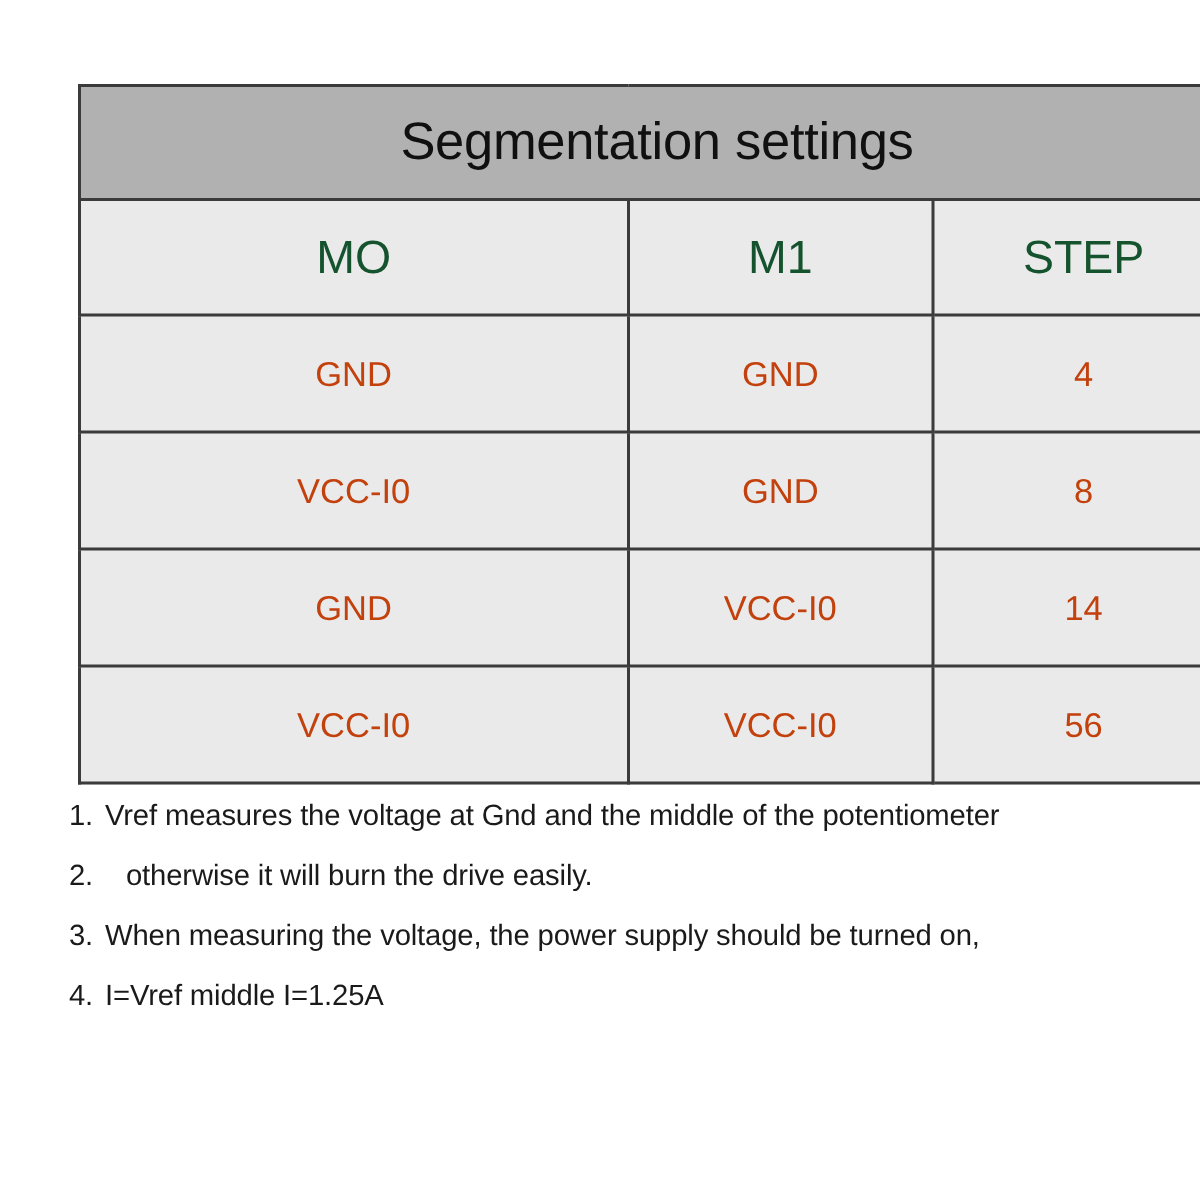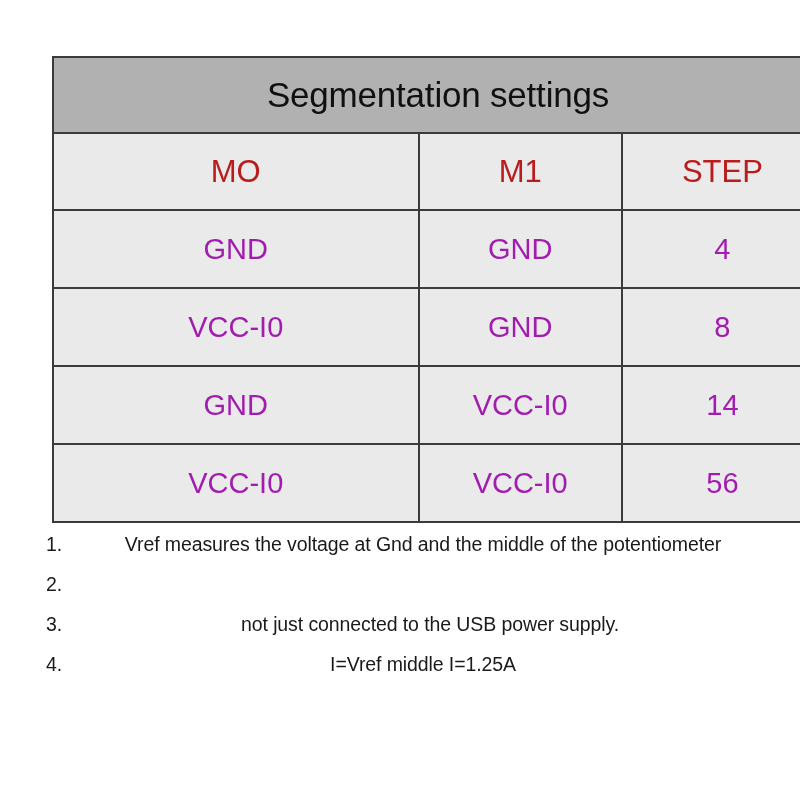--- a/index.html
+++ b/index.html
@@ -50,27 +50,27 @@
     height: 74px;
     font-size: 35px;
     font-weight: bold;
     letter-spacing: -0.2px;
     color: #101010;
   }
 
   .head-cell {
     height: 75px;
     font-size: 31px;
-    color: #b91c1c;
+    color: #14532d;
   }
 
   .data-cell {
     height: 76px;
-    font-size: 29px;
-    color: #a21caf;
+    font-size: 23px;
+    color: #c2410c;
   }
 
   
   .notes {
     position: absolute;
     left: 46px;
     top: 524px;
     width: 730px;
   }
   .note {
@@ -81,21 +81,20 @@
     color: #1a1a1a;
     letter-spacing: -0.1px;
   }
   .note-num {
     width: 24px;
     flex: 0 0 24px;
     text-align: left;
   }
   .note-body {
     flex: 1 1 auto;
-    text-align: center;
   }
   .note-line2 {
     display: block;
     padding-left: 14px;
   }
 </style>
 </head>
 <body>
 
 <div class="table-wrap">
@@ -145,27 +144,28 @@
   <div class="note">
     <span class="note-num">1.</span>
     <span class="note-body">
       <span>Vref measures the voltage at Gnd and the middle of the potentiometer</span>
     </span>
   </div>
 
   <div class="note">
     <span class="note-num">2.</span>
     <span class="note-body">
+      <span class="note-line2">otherwise it will burn the drive easily.</span>
     </span>
   </div>
 
   <div class="note">
     <span class="note-num">3.</span>
     <span class="note-body">
-      <span class="note-line2">not just connected to the USB power supply.</span>
+      <span>When measuring the voltage, the power supply should be turned on,</span>
     </span>
   </div>
 
   <div class="note">
     <span class="note-num">4.</span>
     <span class="note-body">
       <span>I=Vref middle I=1.25A</span>
     </span>
   </div>
 

